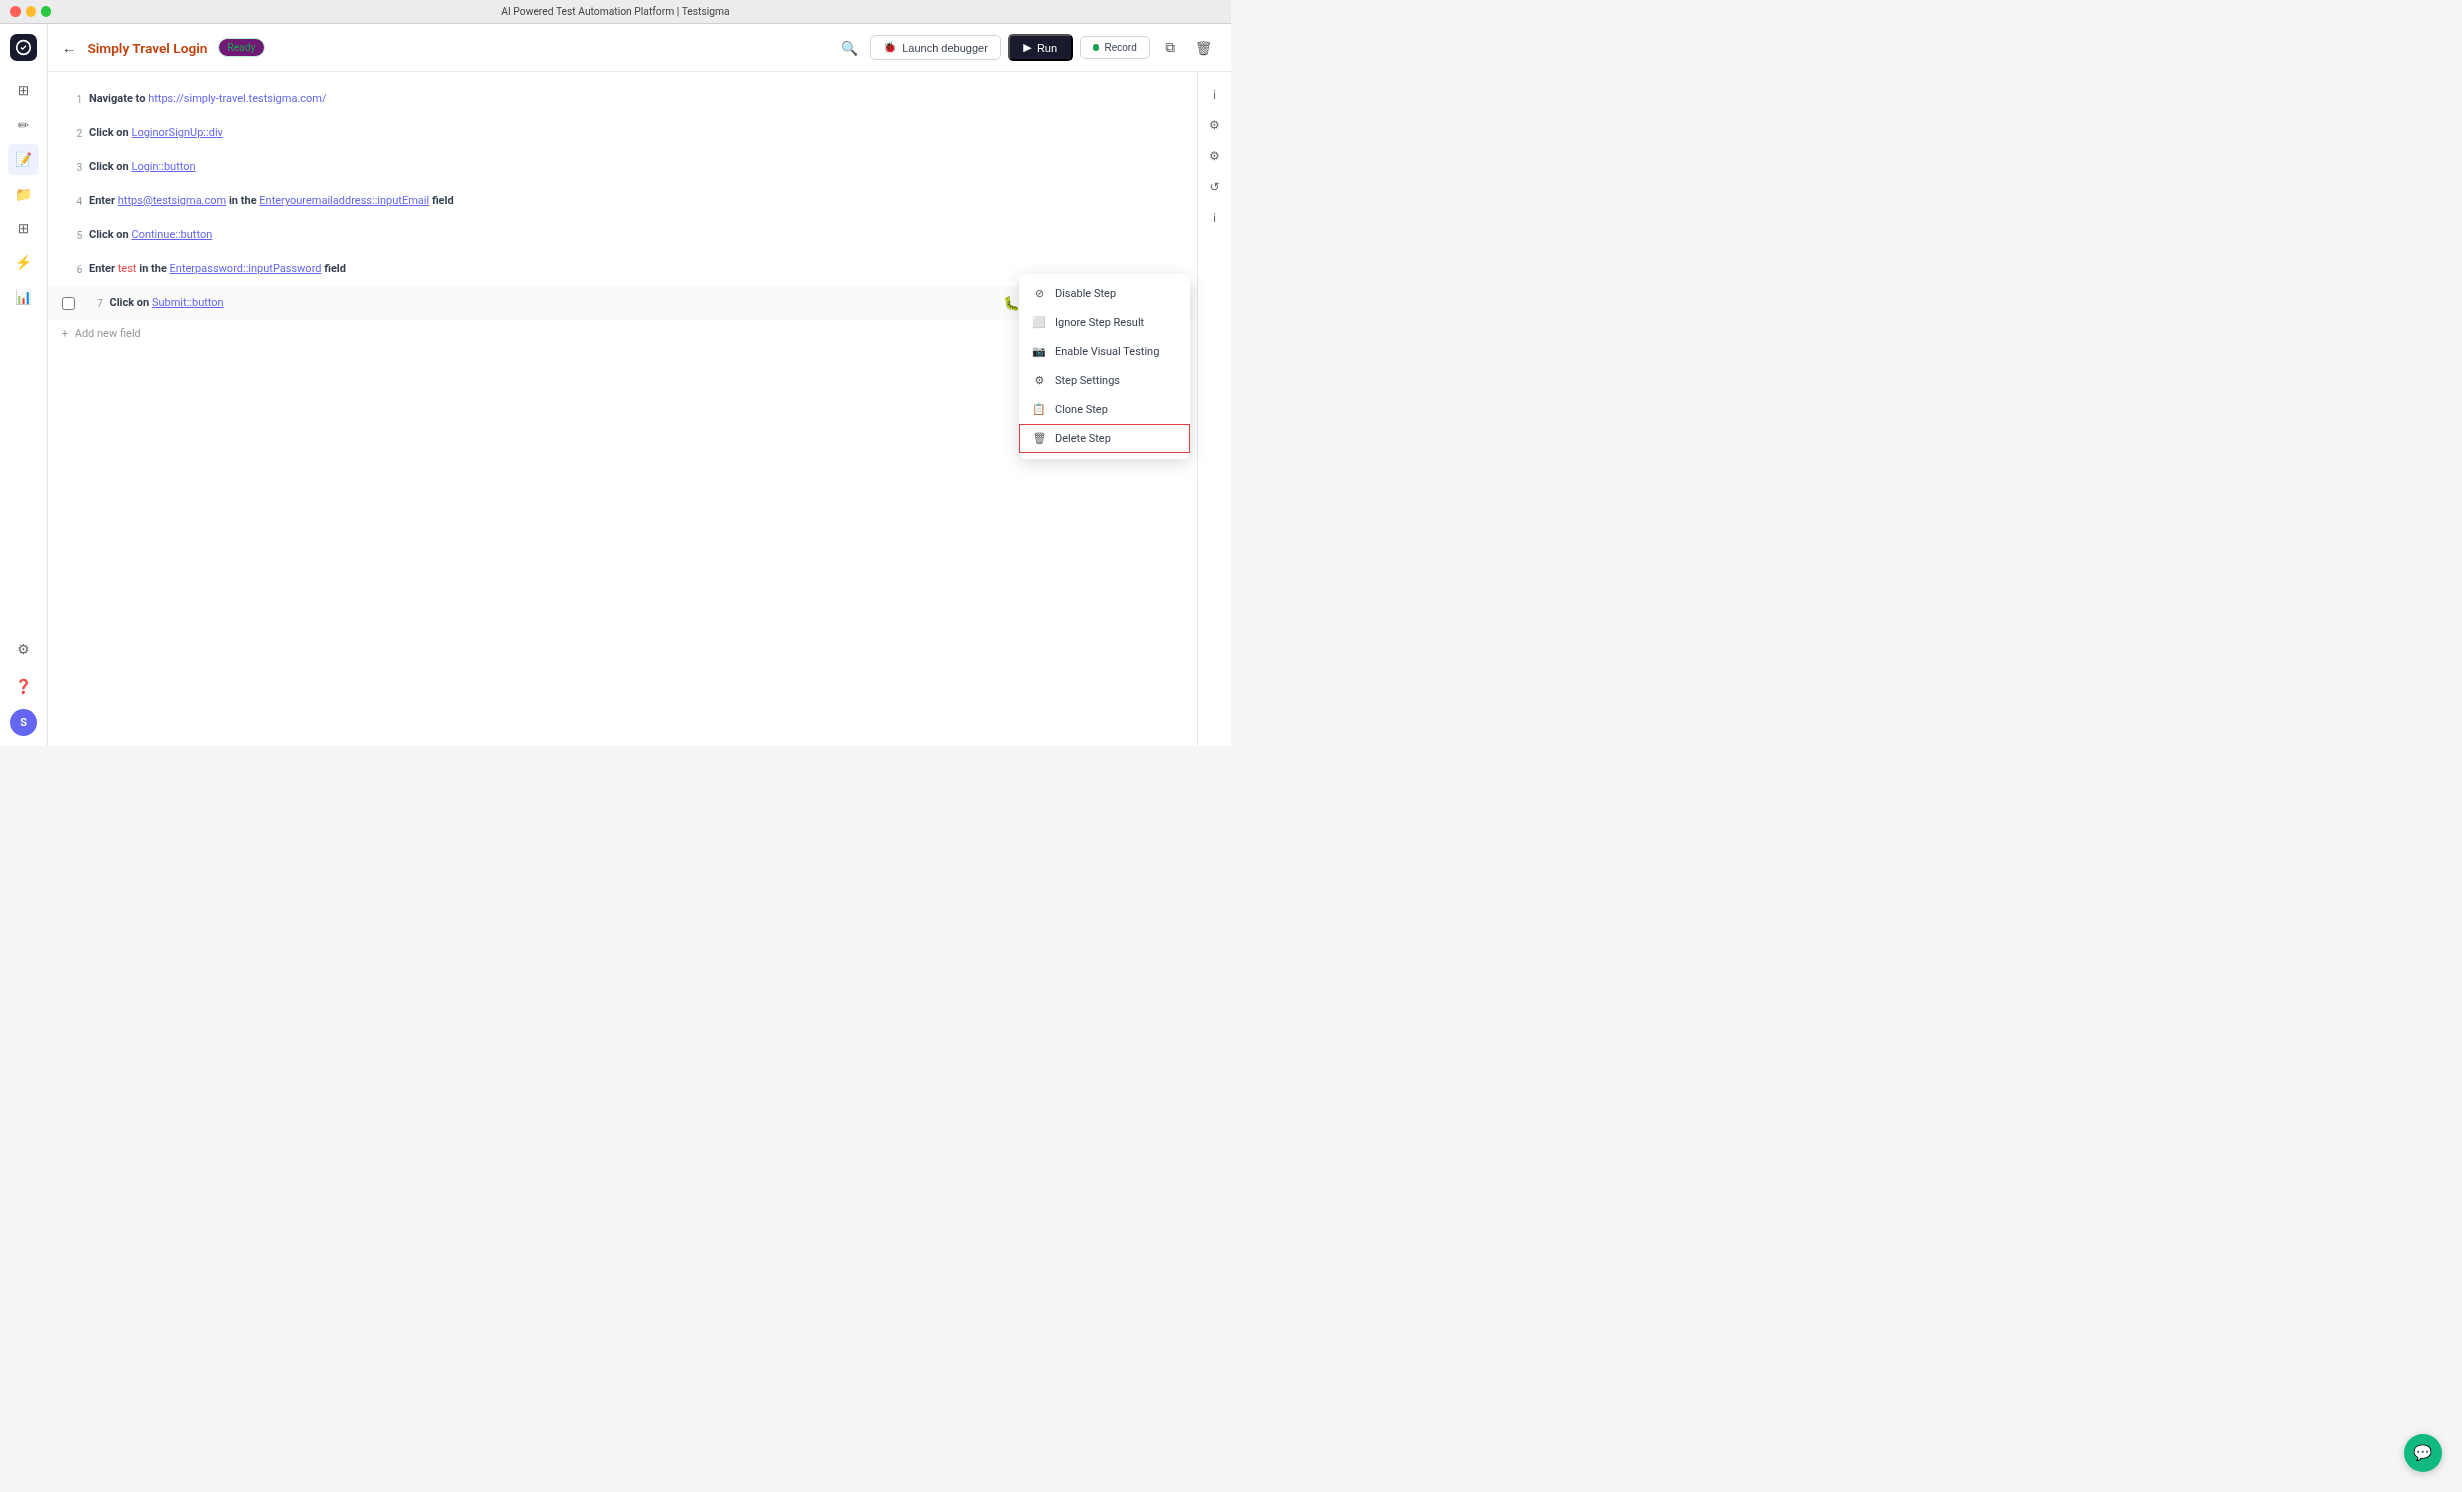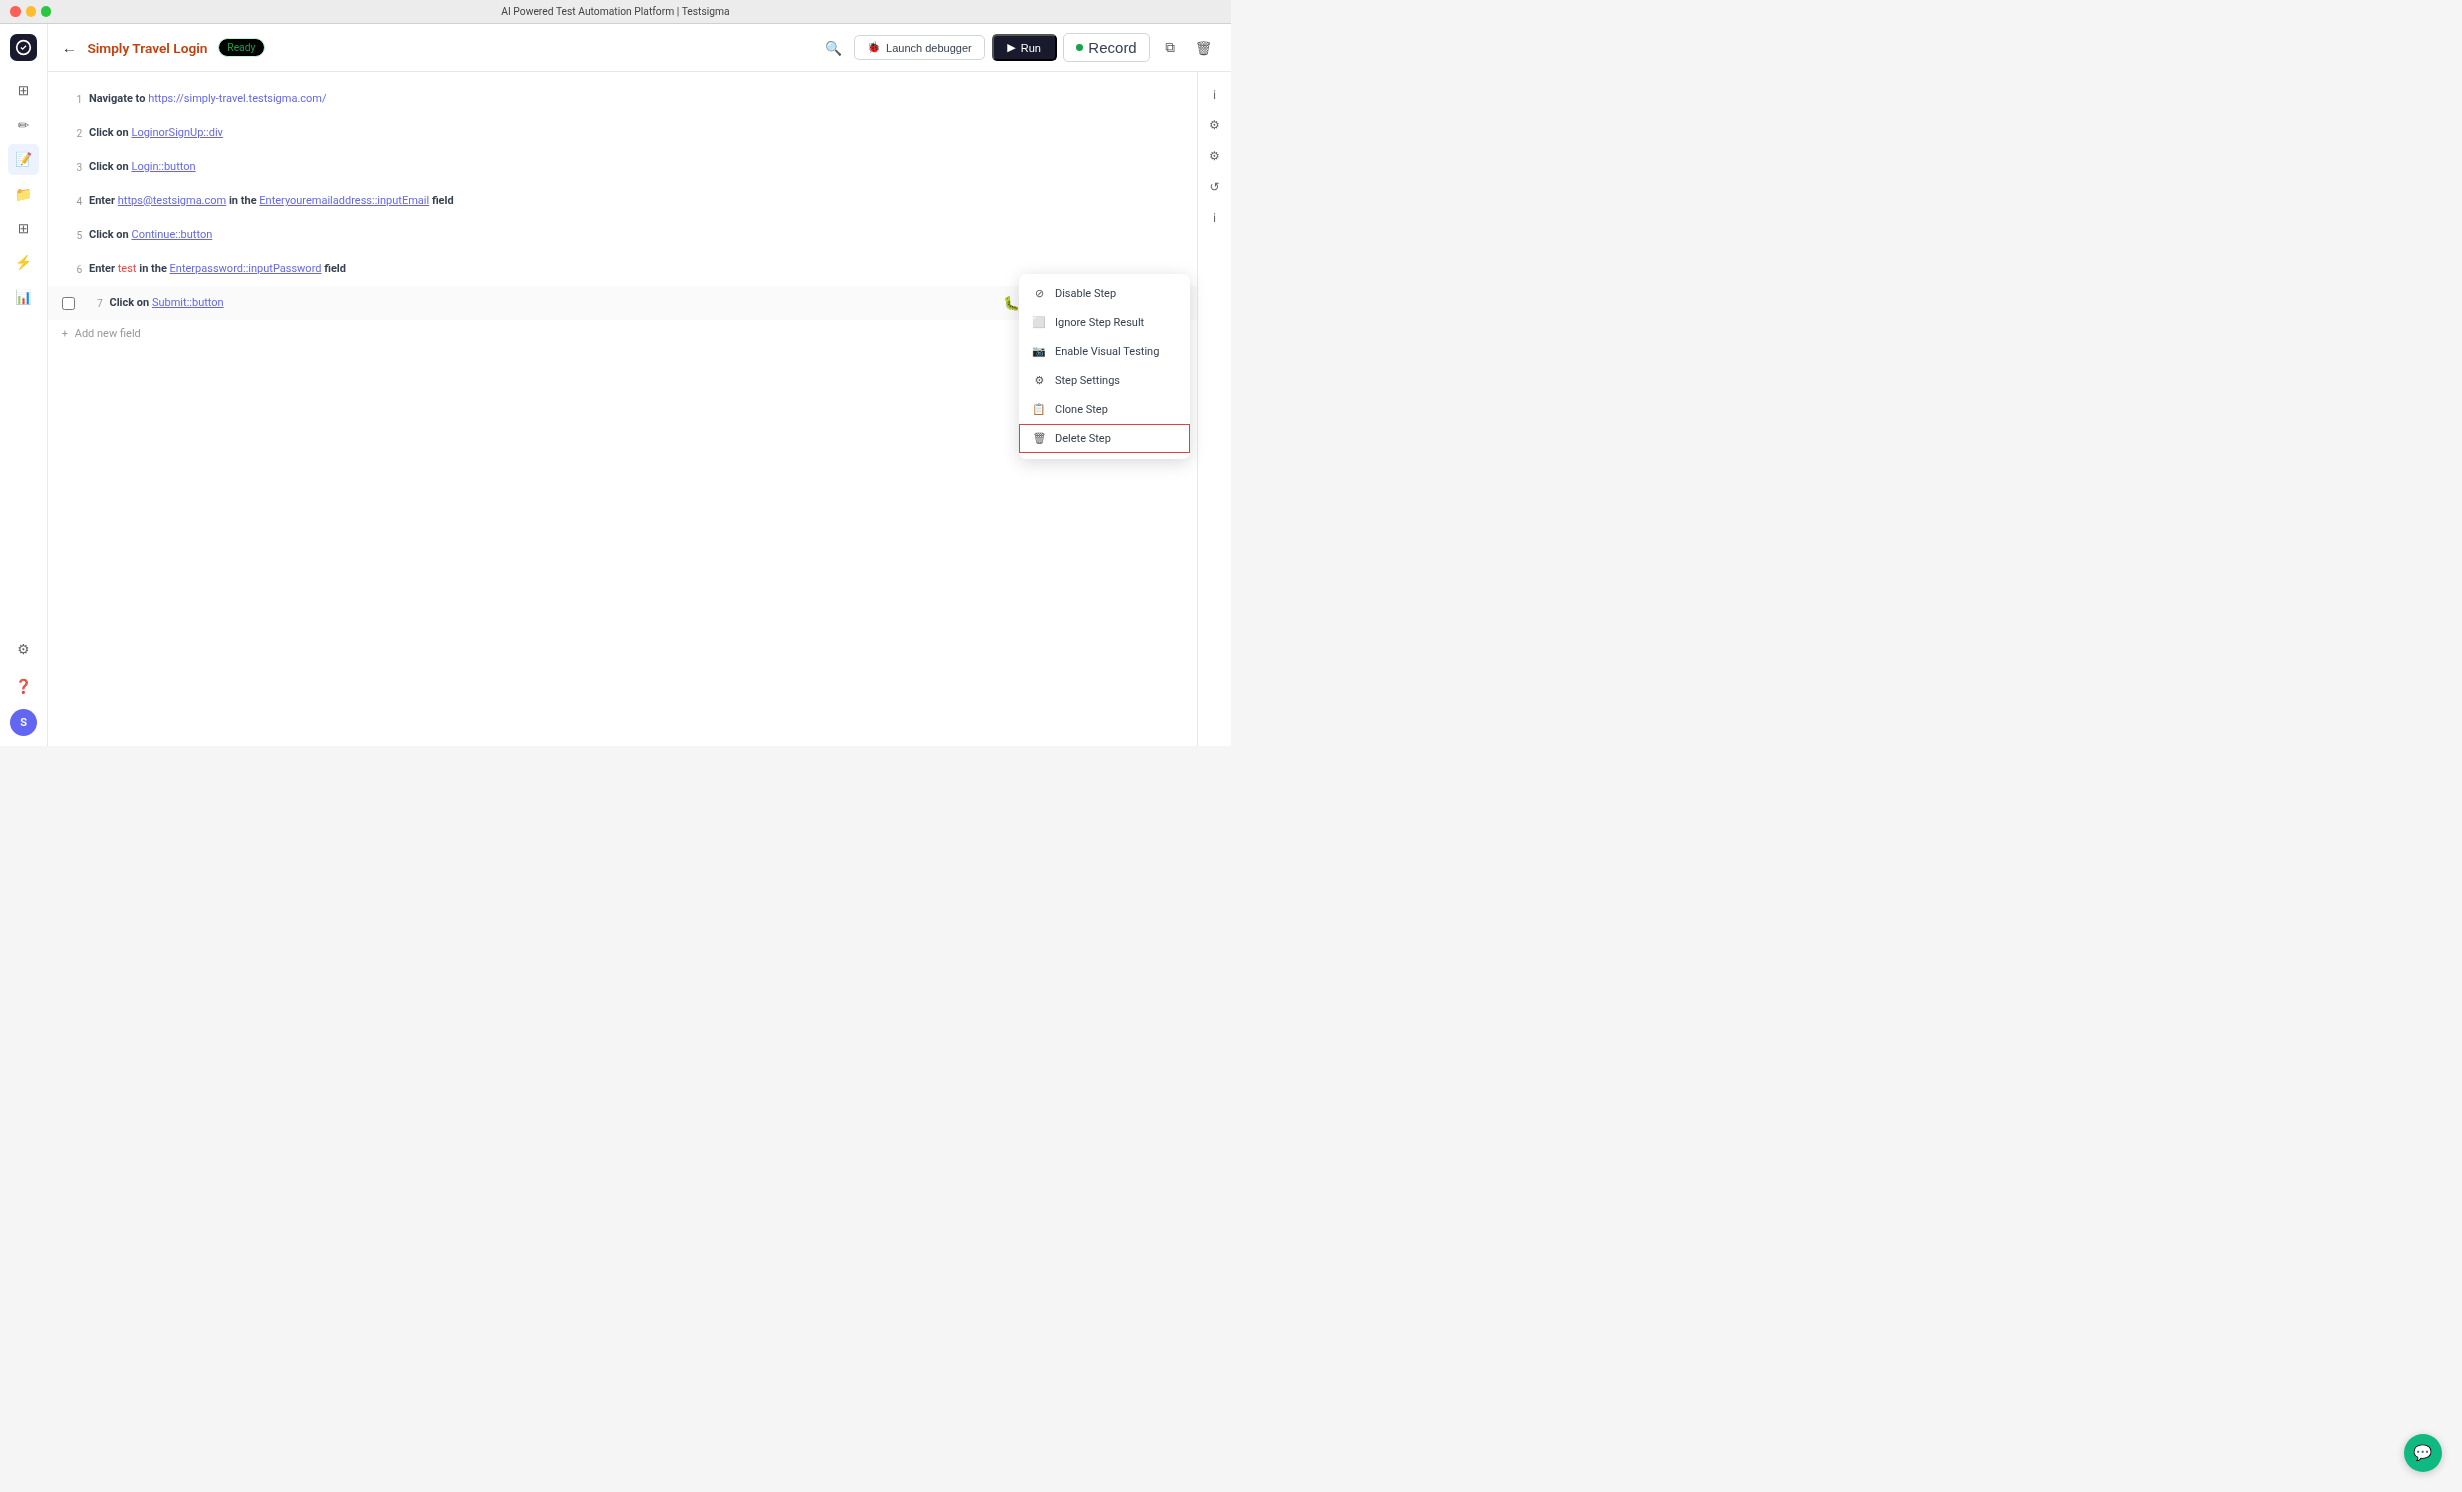--- a/index.html
+++ b/index.html
@@ -129,21 +129,21 @@
       font-size: 15.4px;
       display: flex;
       align-items: center;
     }
     .header-title {
       font-size: 13.7px;
       font-weight: 600;
       color: #c2410c;
     }
     .status-badge {
-      background: #000000;
+      background: #701a75;
       color: #16a34a;
       border: 0.9px solid #bbf7d0;
       border-radius: 10.3px;
       padding: 1.7px 8.6px;
       font-size: 10.3px;
     }
     .header-spacer { flex: 1; }
     .header-actions {
       display: flex;
       align-items: center;
@@ -185,21 +185,21 @@
     }
     .record-btn {
       display: flex;
       align-items: center;
       gap: 5.1px;
       padding: 5.1px 12px;
       border: 0.9px solid #d1d5db;
       border-radius: 5.1px;
       background: #fff;
       cursor: pointer;
-      font-size: 15px;
+      font-size: 10px;
       color: #374151;
     }
     .record-dot {
       width: 6.8px;
       height: 6.8px;
       border-radius: 50%;
       background: #16a34a;
     }
 
     

